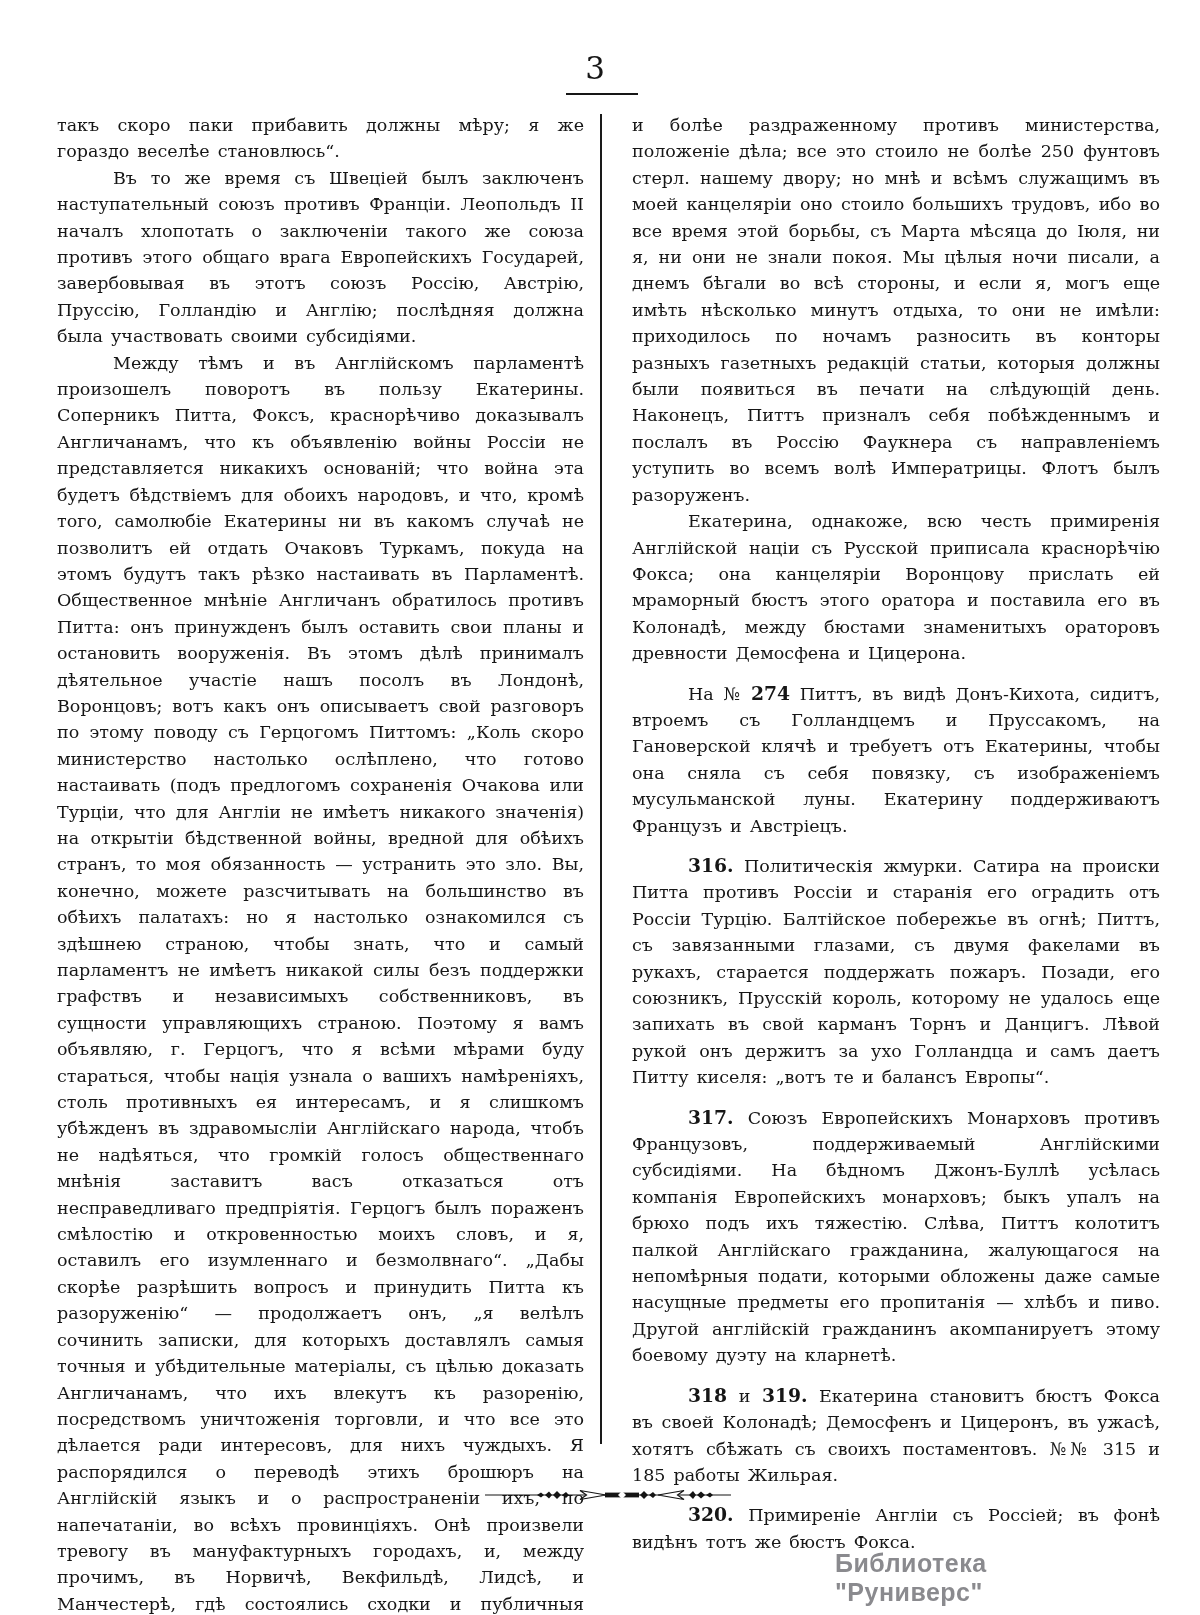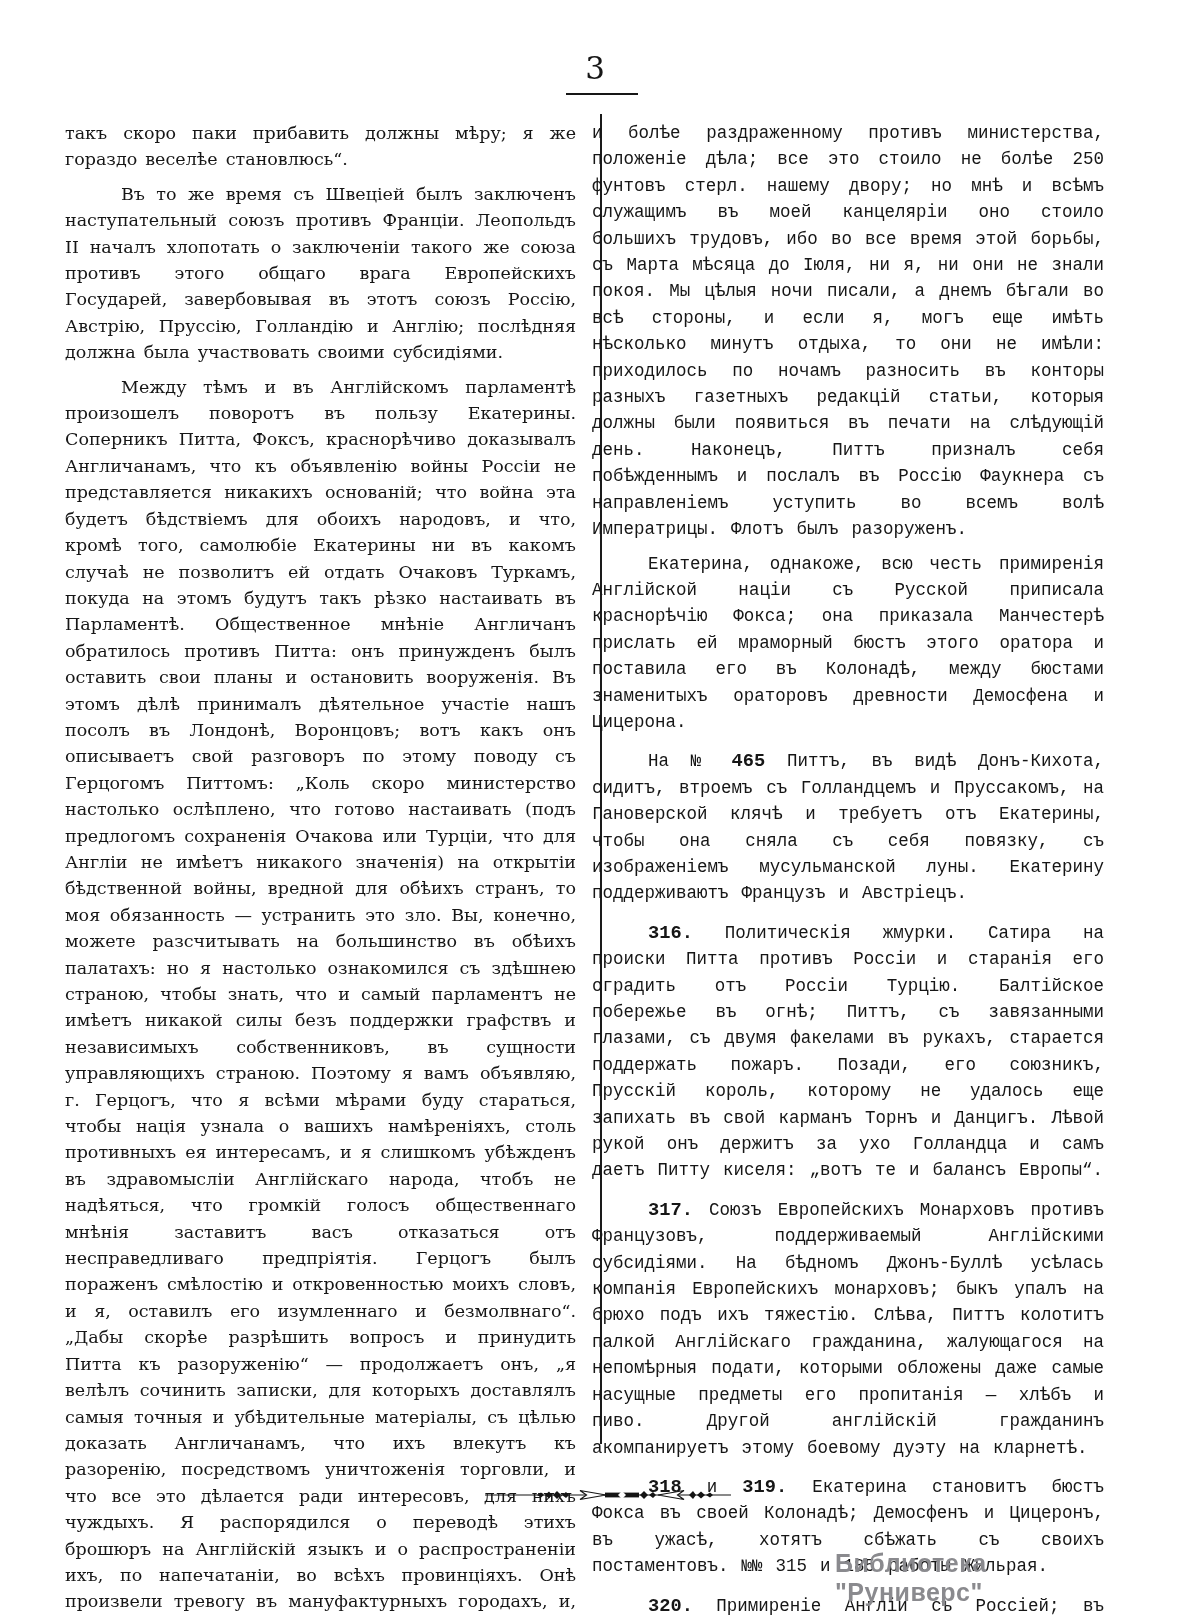--- a/index.html
+++ b/index.html
@@ -16,22 +16,22 @@
     position:absolute; top:93px; left:566px; width:72px; height:2px; background:#161616;
   }
   .col-divider {
     position:absolute; left:600px; top:114px; width:2px; height:1330px; background:#1a1a1a;
   }
   .column {
     position:absolute; top:112px; font-size:17.5px; line-height:26.4px;
     text-align:justify; word-spacing:2.5px; color:#161616;
   }
   .column.left  { left:57px;  width:527px; }
-  .column.right { left:584px; width:528px;font-family:Liberation Mono, monospace; }
-  .column p { margin:8px; text-indent:56px; }
+  .column.right { left:632px; width:528px; }
+  .column p { margin:0; text-indent:56px; }
   .column p.noindent { text-indent:0; }
   .column p.gap { margin-top:13px; }
   .b { font-weight:bold; font-size:1.07em; }
   .i { }
   .ornament { position:absolute; left:483px; top:1487px; }
   .watermark {
     position:absolute; left:835px; top:1549px; width:300px;
     font-family:"Liberation Sans", sans-serif; font-weight:bold;
     font-size:25px; letter-spacing:0.5px; color:#8a8a8e;
   }
@@ -45,22 +45,22 @@
 
 <div class="column left">
     <p class="noindent"><span>такъ скоро паки прибавить должны мѣру; я же гораздо веселѣе становлюсь“.</span></p>
     <p><span>Въ то же время съ Швеціей былъ заключенъ наступательный союзъ противъ Франціи. Леопольдъ II началъ хлопотать о заключеніи такого же союза противъ этого общаго врага Европейскихъ Государей, завербовывая въ этотъ союзъ Россію, Австрію, Пруссію, Голландію и Англію; послѣдняя должна была участвовать своими </span><span class="i">субсидіями.</span></p>
     <p><span>Между тѣмъ и въ Англійскомъ парламентѣ произошелъ поворотъ въ пользу Екатерины. Соперникъ Питта, Фоксъ, краснорѣчиво доказывалъ Англичанамъ, что къ объявленію войны Россіи не представляется никакихъ основаній; что война эта будетъ бѣдствіемъ для обоихъ народовъ, и что, кромѣ того, самолюбіе Екатерины ни въ какомъ случаѣ не позволитъ ей отдать Очаковъ Туркамъ, покуда на этомъ будутъ такъ рѣзко настаивать въ Парламентѣ. Общественное мнѣніе Англичанъ обратилось противъ Питта: онъ принужденъ былъ оставить свои планы и остановить вооруженія. Въ этомъ дѣлѣ принималъ дѣятельное участіе нашъ посолъ въ Лондонѣ, Воронцовъ; вотъ какъ онъ описываетъ свой разговоръ по этому поводу съ Герцогомъ Питтомъ: „Коль скоро министерство настолько ослѣплено, что готово настаивать (подъ предлогомъ сохраненія Очакова или Турціи, что для Англіи не имѣетъ никакого значенія) на открытіи бѣдственной войны, вредной для обѣихъ странъ, то моя обязанность — устранить это зло. Вы, конечно, можете разсчитывать на большинство въ обѣихъ палатахъ: но я настолько ознакомился съ здѣшнею страною, чтобы знать, что и самый парламентъ не имѣетъ никакой силы безъ поддержки графствъ и независимыхъ собственниковъ, въ сущности управляющихъ страною. Поэтому я вамъ объявляю, г. Герцогъ, что я всѣми мѣрами буду стараться, чтобы нація узнала о вашихъ намѣреніяхъ, столь противныхъ ея интересамъ, и я слишкомъ убѣжденъ въ здравомысліи Англійскаго народа, чтобъ не надѣяться, что громкій голосъ общественнаго мнѣнія заставитъ васъ отказаться отъ несправедливаго предпріятія. Герцогъ былъ пораженъ смѣлостію и откровенностью моихъ словъ, и я, оставилъ его изумленнаго и безмолвнаго“. „Дабы скорѣе разрѣшить вопросъ и принудить Питта къ разоруженію“ — продолжаетъ онъ, „я велѣлъ сочинить записки, для которыхъ доставлялъ самыя точныя и убѣдительные матеріалы, съ цѣлью доказать Англичанамъ, что ихъ влекутъ къ разоренію, посредствомъ уничтоженія торговли, и что все это дѣлается ради интересовъ, для нихъ чуждыхъ. Я распорядился о переводѣ этихъ брошюръ на Англійскій языкъ и о распространеніи ихъ, по напечатаніи, во всѣхъ провинціяхъ. Онѣ произвели тревогу въ мануфактурныхъ городахъ, и, между прочимъ, въ Норвичѣ, Векфильдѣ, Лидсѣ, и Манчестерѣ, гдѣ состоялись сходки и публичныя собранія, которыхъ постановленія были напечатаны и клонились къ подачѣ прошеній парламенту, противъ дѣйствій Министерства относительно Россіи. Другіе города слѣдовали этому примѣру; изъ нѣсколькихъ графствъ независимые избиратели писали къ своимъ представителямъ въ парламентъ, внушая имъ отдѣлаться отъ Питта и подавать голоса противъ него. Въ Лондонѣ, на стѣнахъ всѣхъ домовъ простой народъ мѣломъ чертилъ слова: не хотимъ войны противъ Россіи! Въ двадцати и болѣе газетахъ, выходящихъ здѣсь ежедневно, появлялись постоянно статьи, происходившія (хотя не знали объ этомъ) отъ меня и объяснявшія народу, со дня на день все болѣе</span></p>
   </div>
 
 <div class="column right">
 
 <p class="noindent"><span>и болѣе раздраженному противъ министерства, положеніе дѣла; все это стоило не болѣе 250 фунтовъ стерл. нашему двору; но мнѣ и всѣмъ служащимъ въ моей канцеляріи оно стоило большихъ трудовъ, ибо во все время этой борьбы, съ Марта мѣсяца до Іюля, ни я, ни они не знали покоя. Мы цѣлыя ночи писали, а днемъ бѣгали во всѣ стороны, и если я, могъ еще имѣть нѣсколько минутъ отдыха, то они не имѣли: приходилось по ночамъ разносить въ конторы разныхъ газетныхъ редакцій статьи, которыя должны были появиться въ печати на слѣдующій день. Наконецъ, Питтъ призналъ себя побѣжденнымъ и послалъ въ Россію Фаукнера съ направленіемъ уступить во всемъ волѣ Императрицы. Флотъ былъ разоруженъ.</span></p>
-    <p><span>Екатерина, однакоже, всю честь примиренія Англійской націи съ Русской приписала краснорѣчію Фокса; она приказала Манчестерѣ прислать ей мраморный бюстъ этого оратора и поставила его въ Колонадѣ, между бюстами знаменитыхъ ораторовъ древности Демосфена и Цицерона.</span></p>
-    <p class="gap"><span>На № </span><span class="b">465</span><span> Питтъ, въ видѣ Донъ-Кихота, сидитъ, втроемъ съ Голландцемъ и Пруссакомъ, на Гановерской клячѣ и требуетъ отъ Екатерины, чтобы она сняла съ себя повязку, съ изображеніемъ мусульманской луны. Екатерину поддерживаютъ Французъ и Австріецъ.</span></p>
+    <p><span>Екатерина, однакоже, всю честь примиренія Англійской націи съ Русской приписала краснорѣчію Фокса; она канцеляріи Воронцову прислать ей мраморный бюстъ этого оратора и поставила его въ Колонадѣ, между бюстами знаменитыхъ ораторовъ древности Демосфена и Цицерона.</span></p>
+    <p class="gap"><span>На № </span><span class="b">274</span><span> Питтъ, въ видѣ Донъ-Кихота, сидитъ, втроемъ съ Голландцемъ и Пруссакомъ, на Гановерской клячѣ и требуетъ отъ Екатерины, чтобы она сняла съ себя повязку, съ изображеніемъ мусульманской луны. Екатерину поддерживаютъ Французъ и Австріецъ.</span></p>
     <p class="gap"><span class="b">316.</span><span> Политическія жмурки. Сатира на происки Питта противъ Россіи и старанія его оградить отъ Россіи Турцію. Балтійское побережье въ огнѣ; Питтъ, съ завязанными глазами, съ двумя факелами въ рукахъ, старается поддержать пожаръ. Позади, его союзникъ, Прусскій король, которому не удалось еще запихать въ свой карманъ Торнъ и Данцигъ. Лѣвой рукой онъ держитъ за ухо Голландца и самъ даетъ Питту киселя: „вотъ те и балансъ Европы“.</span></p>
     <p class="gap"><span class="b">317.</span><span> Союзъ Европейскихъ Монарховъ противъ Французовъ, поддерживаемый Англійскими субсидіями. На бѣдномъ Джонъ-Буллѣ усѣлась компанія Европейскихъ монарховъ; быкъ упалъ на брюхо подъ ихъ тяжестію. Слѣва, Питтъ колотитъ палкой Англійскаго гражданина, жалующагося на непомѣрныя подати, которыми обложены даже самые насущные предметы его пропитанія — хлѣбъ и пиво. Другой англійскій гражданинъ акомпанируетъ этому боевому дуэту на кларнетѣ.</span></p>
     <p class="gap"><span class="b">318</span><span> и </span><span class="b">319.</span><span> Екатерина становитъ бюстъ Фокса въ своей Колонадѣ; Демосфенъ и Цицеронъ, въ ужасѣ, хотятъ сбѣжать съ своихъ постаментовъ. №№ 315 и 185 работы Жильрая.</span></p>
     <p class="gap"><span class="b">320.</span><span> Примиреніе Англіи съ Россіей; въ фонѣ видѣнъ тотъ же бюстъ Фокса.</span></p>
   </div>
 
 <div class="ornament">
   <svg width="250" height="14" viewBox="0 0 250 14" xmlns="http://www.w3.org/2000/svg" aria-hidden="true">
     <line x1="2" y1="7" x2="248" y2="7" stroke="#141414" stroke-width="1.2"></line>
     <path d="M54 7l4-2.5 3 2.5-3 2.5zM62 7l4-3.5 3 3.5-3 3.5zM70 7l4-4 4 4-4 4zM79 7l4-3 3 3-3 3z" fill="#141414"></path>

